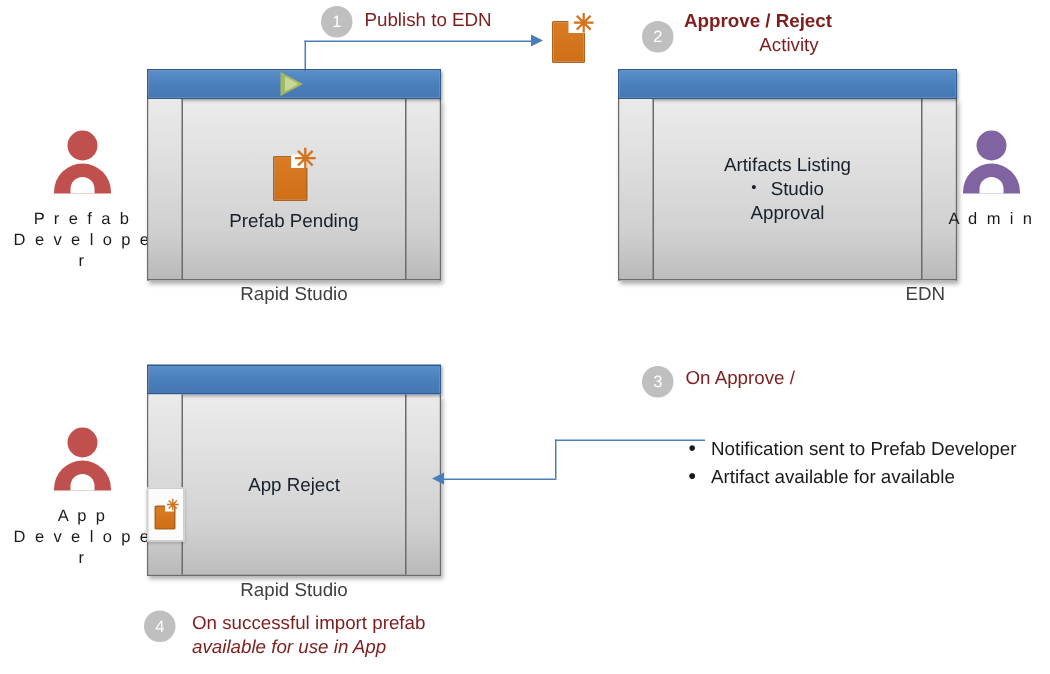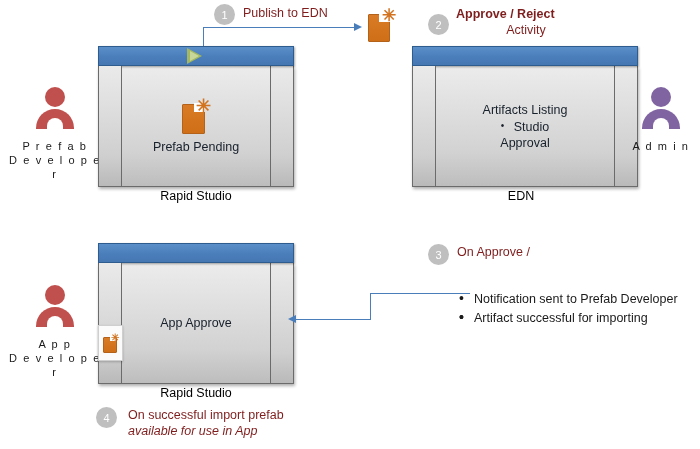--- a/index.html
+++ b/index.html
@@ -66,23 +66,23 @@
   }
   .window .pane-right{
     width:22px;flex:0 0 22px;border-left:1px solid #6b6b6b;
     background:linear-gradient(to bottom,#eaeaea 0%,#e0e0e0 30%,#cfcfcf 75%,#b9b9b9 100%);
   }
   .window .pane-main{
     flex:1 1 auto;display:flex;flex-direction:column;
     align-items:center;justify-content:center;text-align:center;
   }
   .window .caption{
-    position:absolute;width:100%;text-align:center;font-size:12.5px;color:#000000;
-  }
-  .window .caption.right{padding-right:8px;box-sizing:border-box;}
+    position:absolute;width:100%;text-align:center;font-size:12.5px;color:#404040;
+  }
+  .window .caption.right{text-align:right;padding-right:8px;box-sizing:border-box;}
 
   .win-title{font-size:12.5px;color:#17202b;line-height:16px;}
   .bullet-line{font-size:12.5px;color:#17202b;line-height:16px;}
 
   
   .artifact{position:relative;display:inline-block;}
   .artifact .page{
     position:absolute;left:0;top:4px;background:#d2731f;
     background:linear-gradient(to bottom,#d97b26 0%,#cf6f17 100%);
     border:1px solid #b4611a;border-radius:1px;
@@ -237,21 +237,21 @@
       <div class="pane-left">
         <div class="sidetab">
           <div class="artifact" style="left:3px;top:8px;width:18px;height:18px;">
             <div class="page" style="left:1px;top:3px;width:12px;height:14px;"></div>
             <div class="notch" style="left:8px;top:2px;width:6px;height:5px;"></div>
             <div class="spark" style="left:9px;top:-1px;font-size:10px;">✳</div>
           </div>
         </div>
       </div>
       <div class="pane-main">
-        <div class="win-title">App  Approve</div>
+        <div class="win-title">App  Reject</div>
       </div>
       <div class="pane-right"></div>
     </div>
     <div class="caption" style="top:143px;">Rapid Studio</div>
   </div>
 
   
   <div class="badge" style="left:428px;top:244px;width:21px;height:21px;">3</div>
   <div class="steptext" style="left:457px;top:244px;width:200px;">On Approve /</div>
 
@@ -265,21 +265,21 @@
   <div class="noteslist" style="left:456px;top:290px;width:230px;">
     <div class="li">
       <span class="dot">•</span>
       <span>Notification sent to Prefab Developer</span>
     </div>
     <div class="li">
       <span class="dot">•</span>
     </div>
     <div class="li">
       <span class="dot">•</span>
-      <span>Artifact successful for importing</span>
+      <span>Artifact available for available</span>
     </div>
   </div>
 
   
   <div class="badge" style="left:96px;top:407px;width:21px;height:21px;">4</div>
   <div class="steptext" style="left:128px;top:407px;width:250px;">On successful import prefab</div>
   <div class="steptext" style="left:128px;top:423px;width:250px;font-style:italic;">available for use in App</div>
 
 </div>
 

